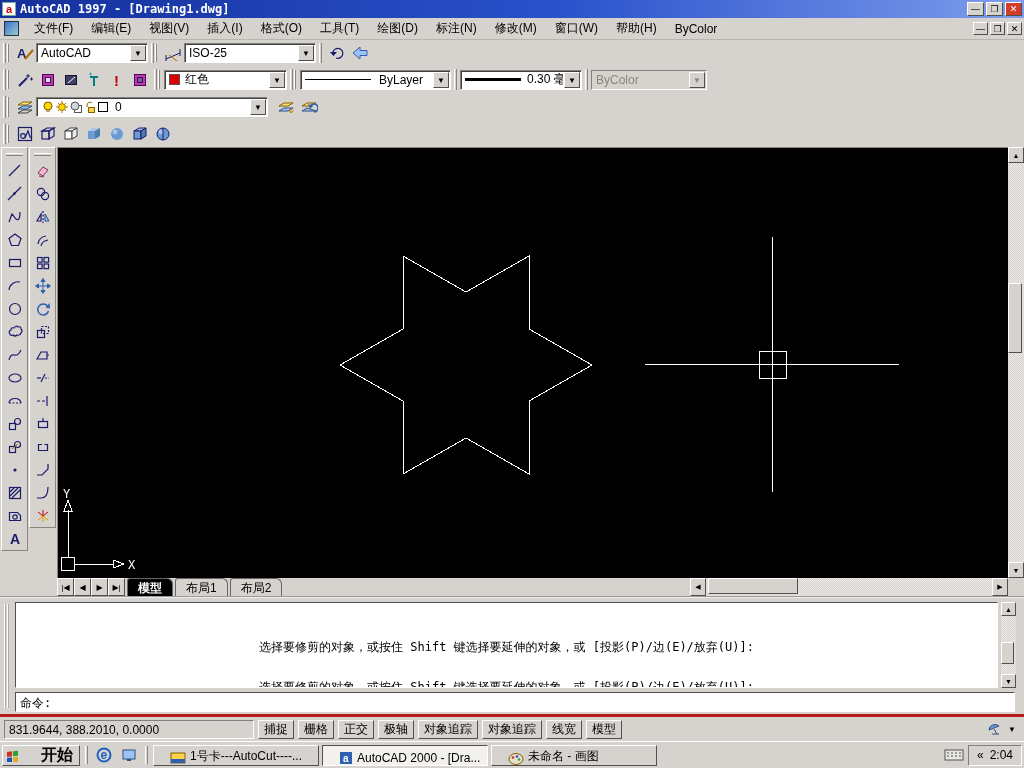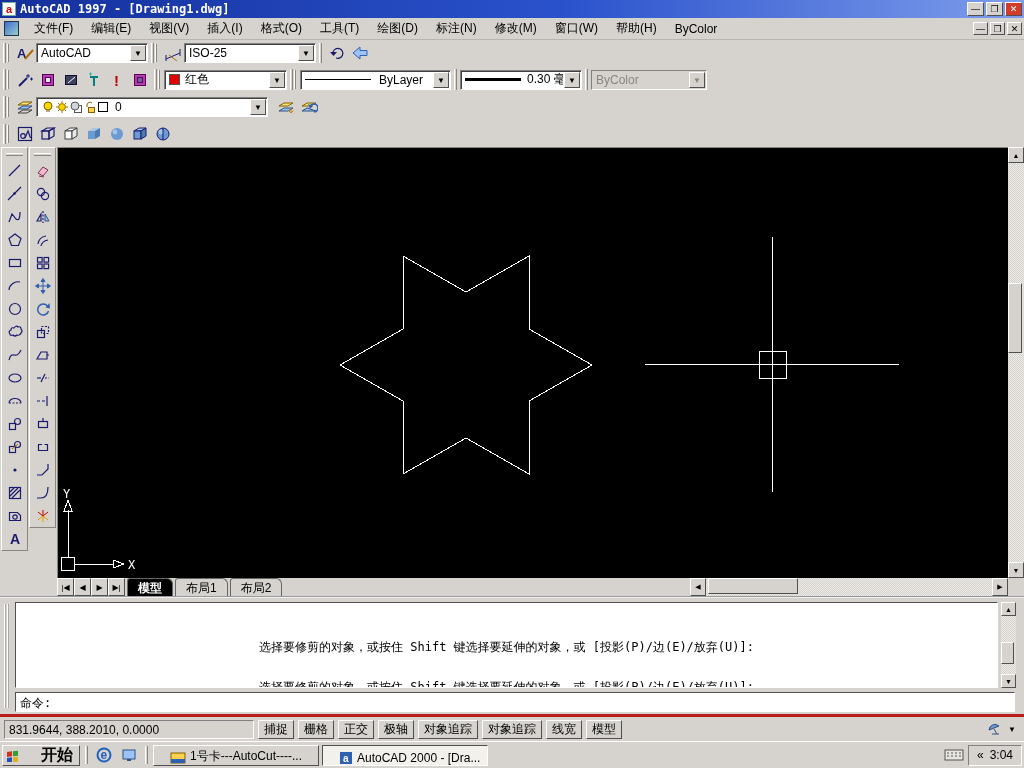--- a/index.html
+++ b/index.html
@@ -692,23 +692,32 @@
       </svg>
     <span>1号卡---AutoCut----...</span>
   </div>
   <div class="taskbtn active">
     <svg class="ticon" width="14" height="14">
         <rect x="1" y="1" width="12" height="12" fill="#3060b0"></rect>
         <text x="4" y="11" font-size="10" font-weight="bold" fill="#fff">a</text>
       </svg>
     <span>AutoCAD 2000 - [Dra...</span>
   </div>
+  <div class="taskbtn">
+    <svg class="ticon" width="16" height="14">
+        <ellipse cx="8" cy="8" rx="7" ry="5.5" fill="#e8e0d0" stroke="#806000"></ellipse>
+        <circle cx="5" cy="6.5" r="1.3" fill="#d03020"></circle>
+        <circle cx="9" cy="5.5" r="1.3" fill="#2050c0"></circle>
+        <circle cx="11" cy="8.5" r="1.3" fill="#30a030"></circle>
+      </svg>
+    <span>未命名 - 画图</span>
+  </div>
   <div id="tray">
     <svg width="20" height="14">
         <rect x="1" y="2" width="18" height="10" fill="#e8e6e0" stroke="#555"></rect>
         <path d="M3 5 h2 M7 5 h2 M11 5 h2 M15 5 h2 M3 8 h2 M7 8 h2 M11 8 h2 M15 8 h2" stroke="#555"></path>
       </svg>
     <div id="traybox">
       <span>«</span>
-      <span>3:04</span>
+      <span>2:04</span>
     </div>
   </div>
 </div>
 
 </body></html>

